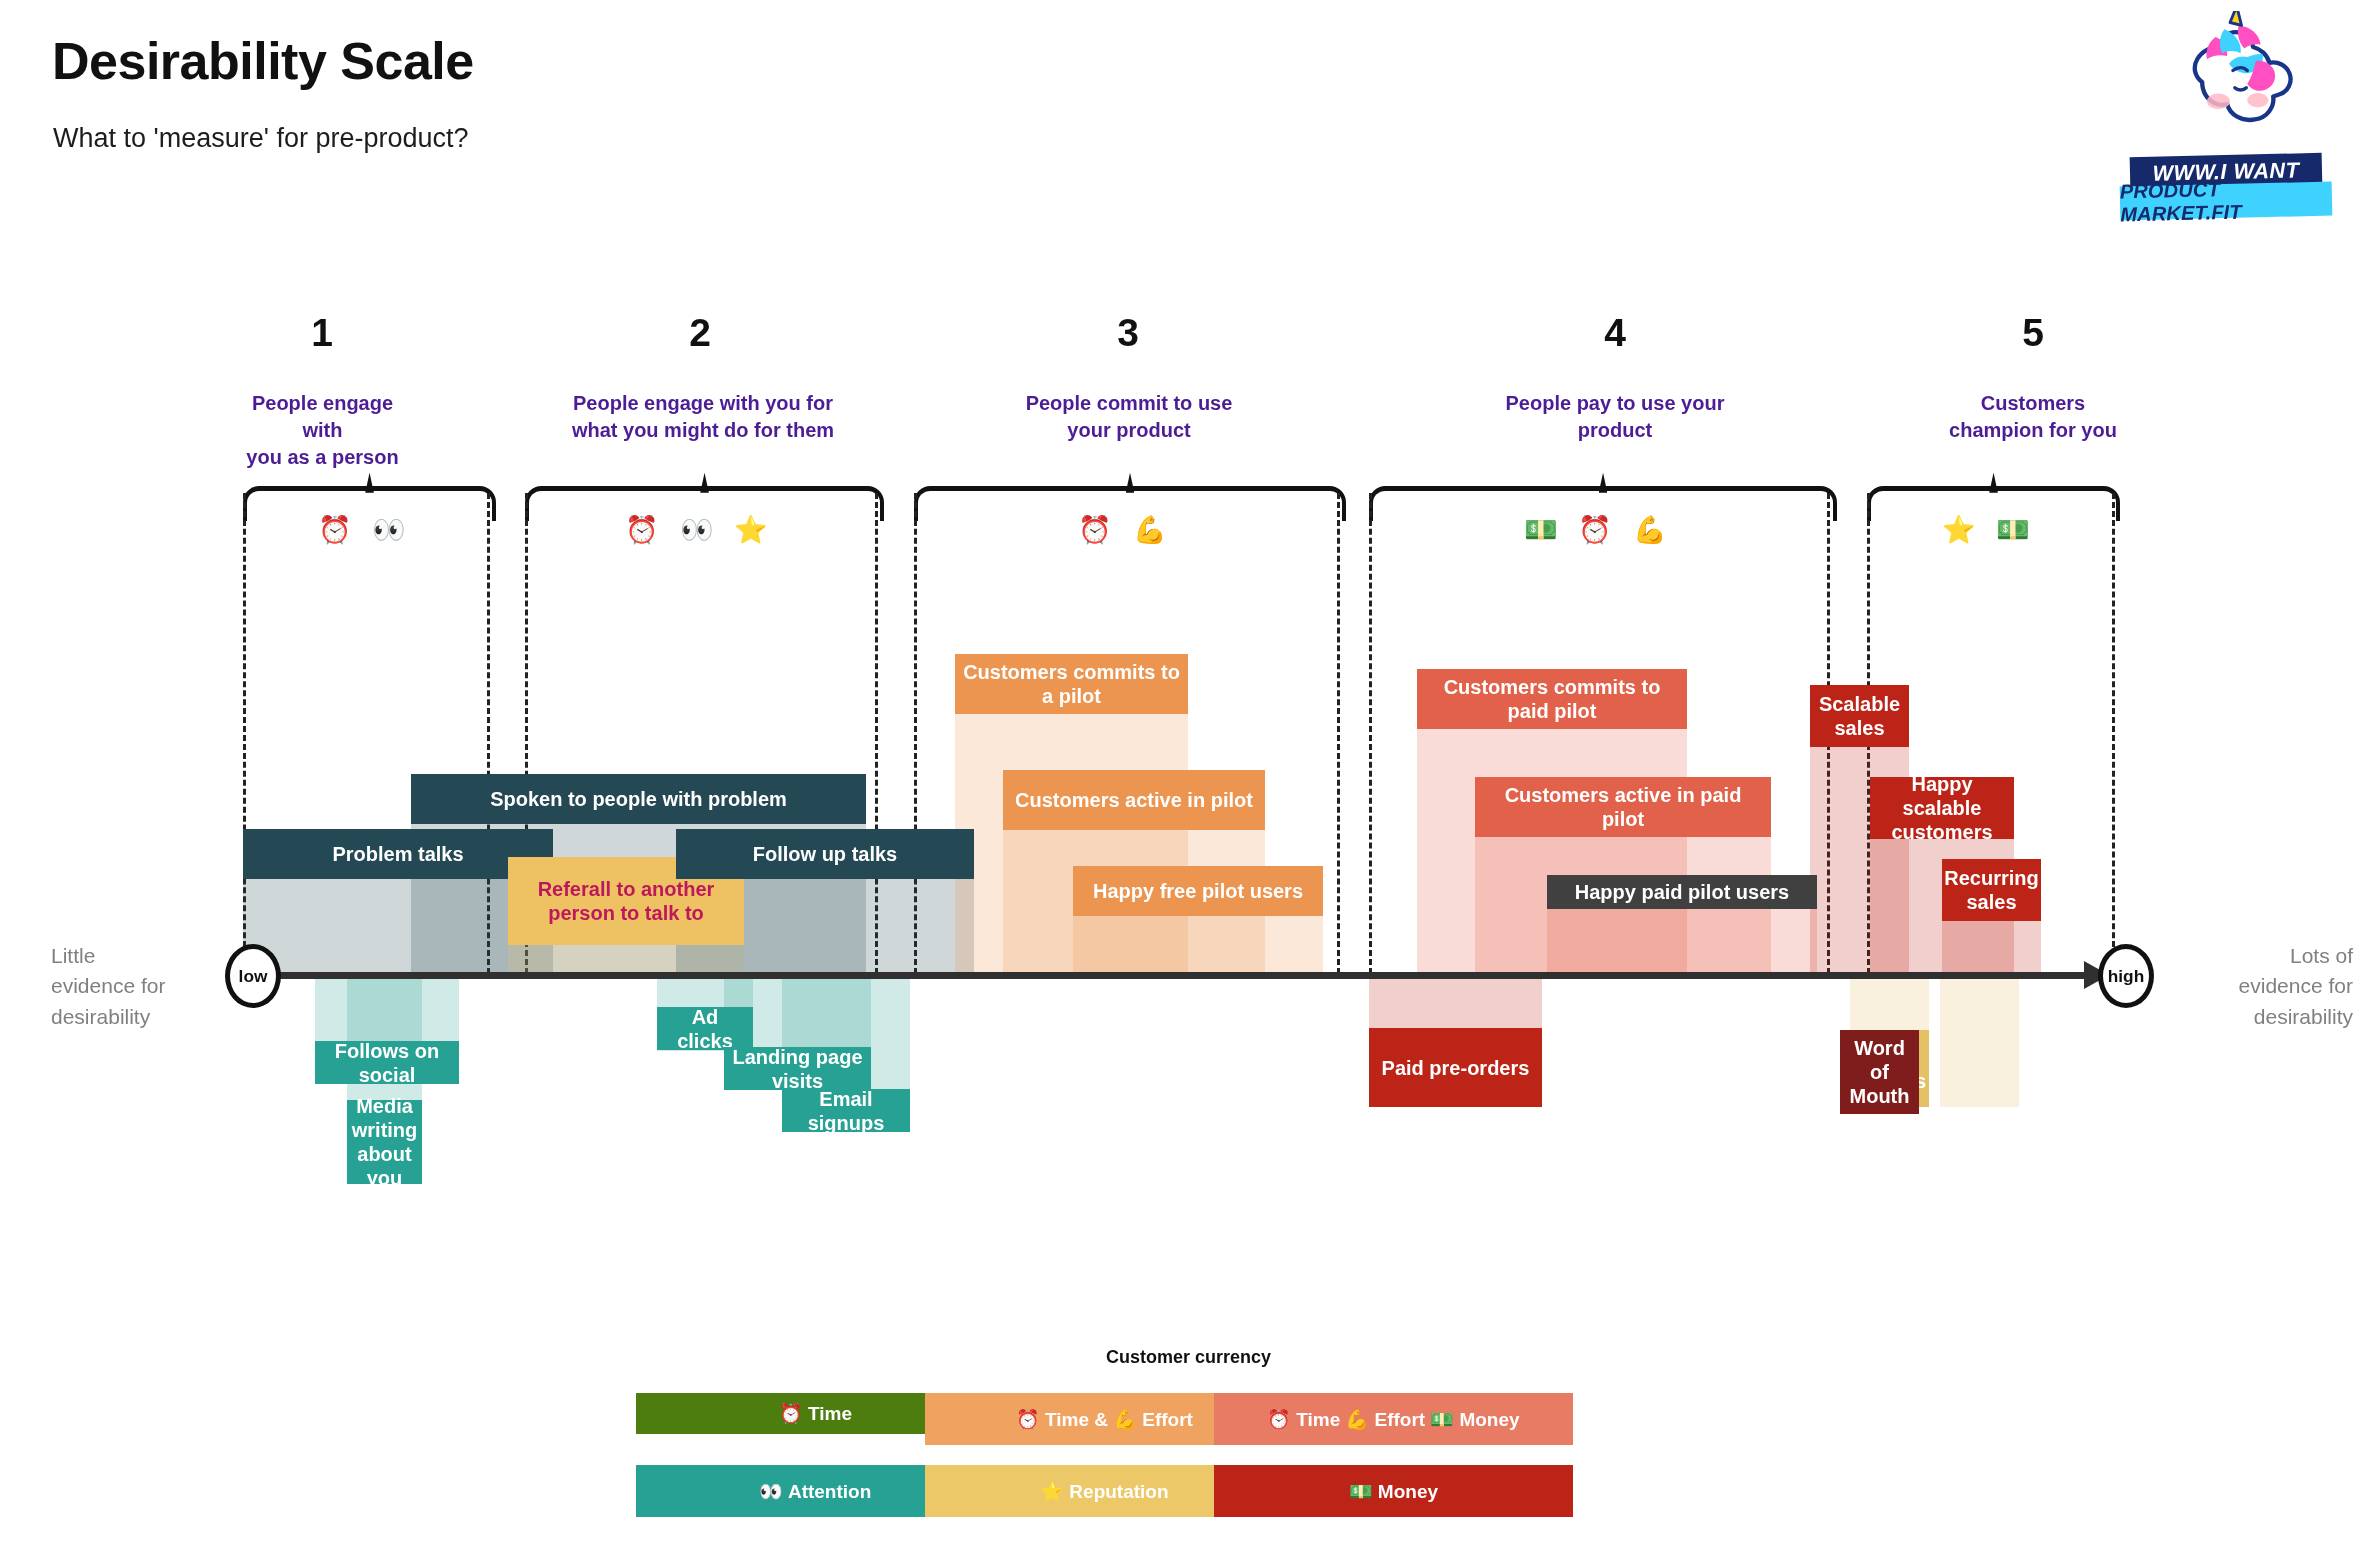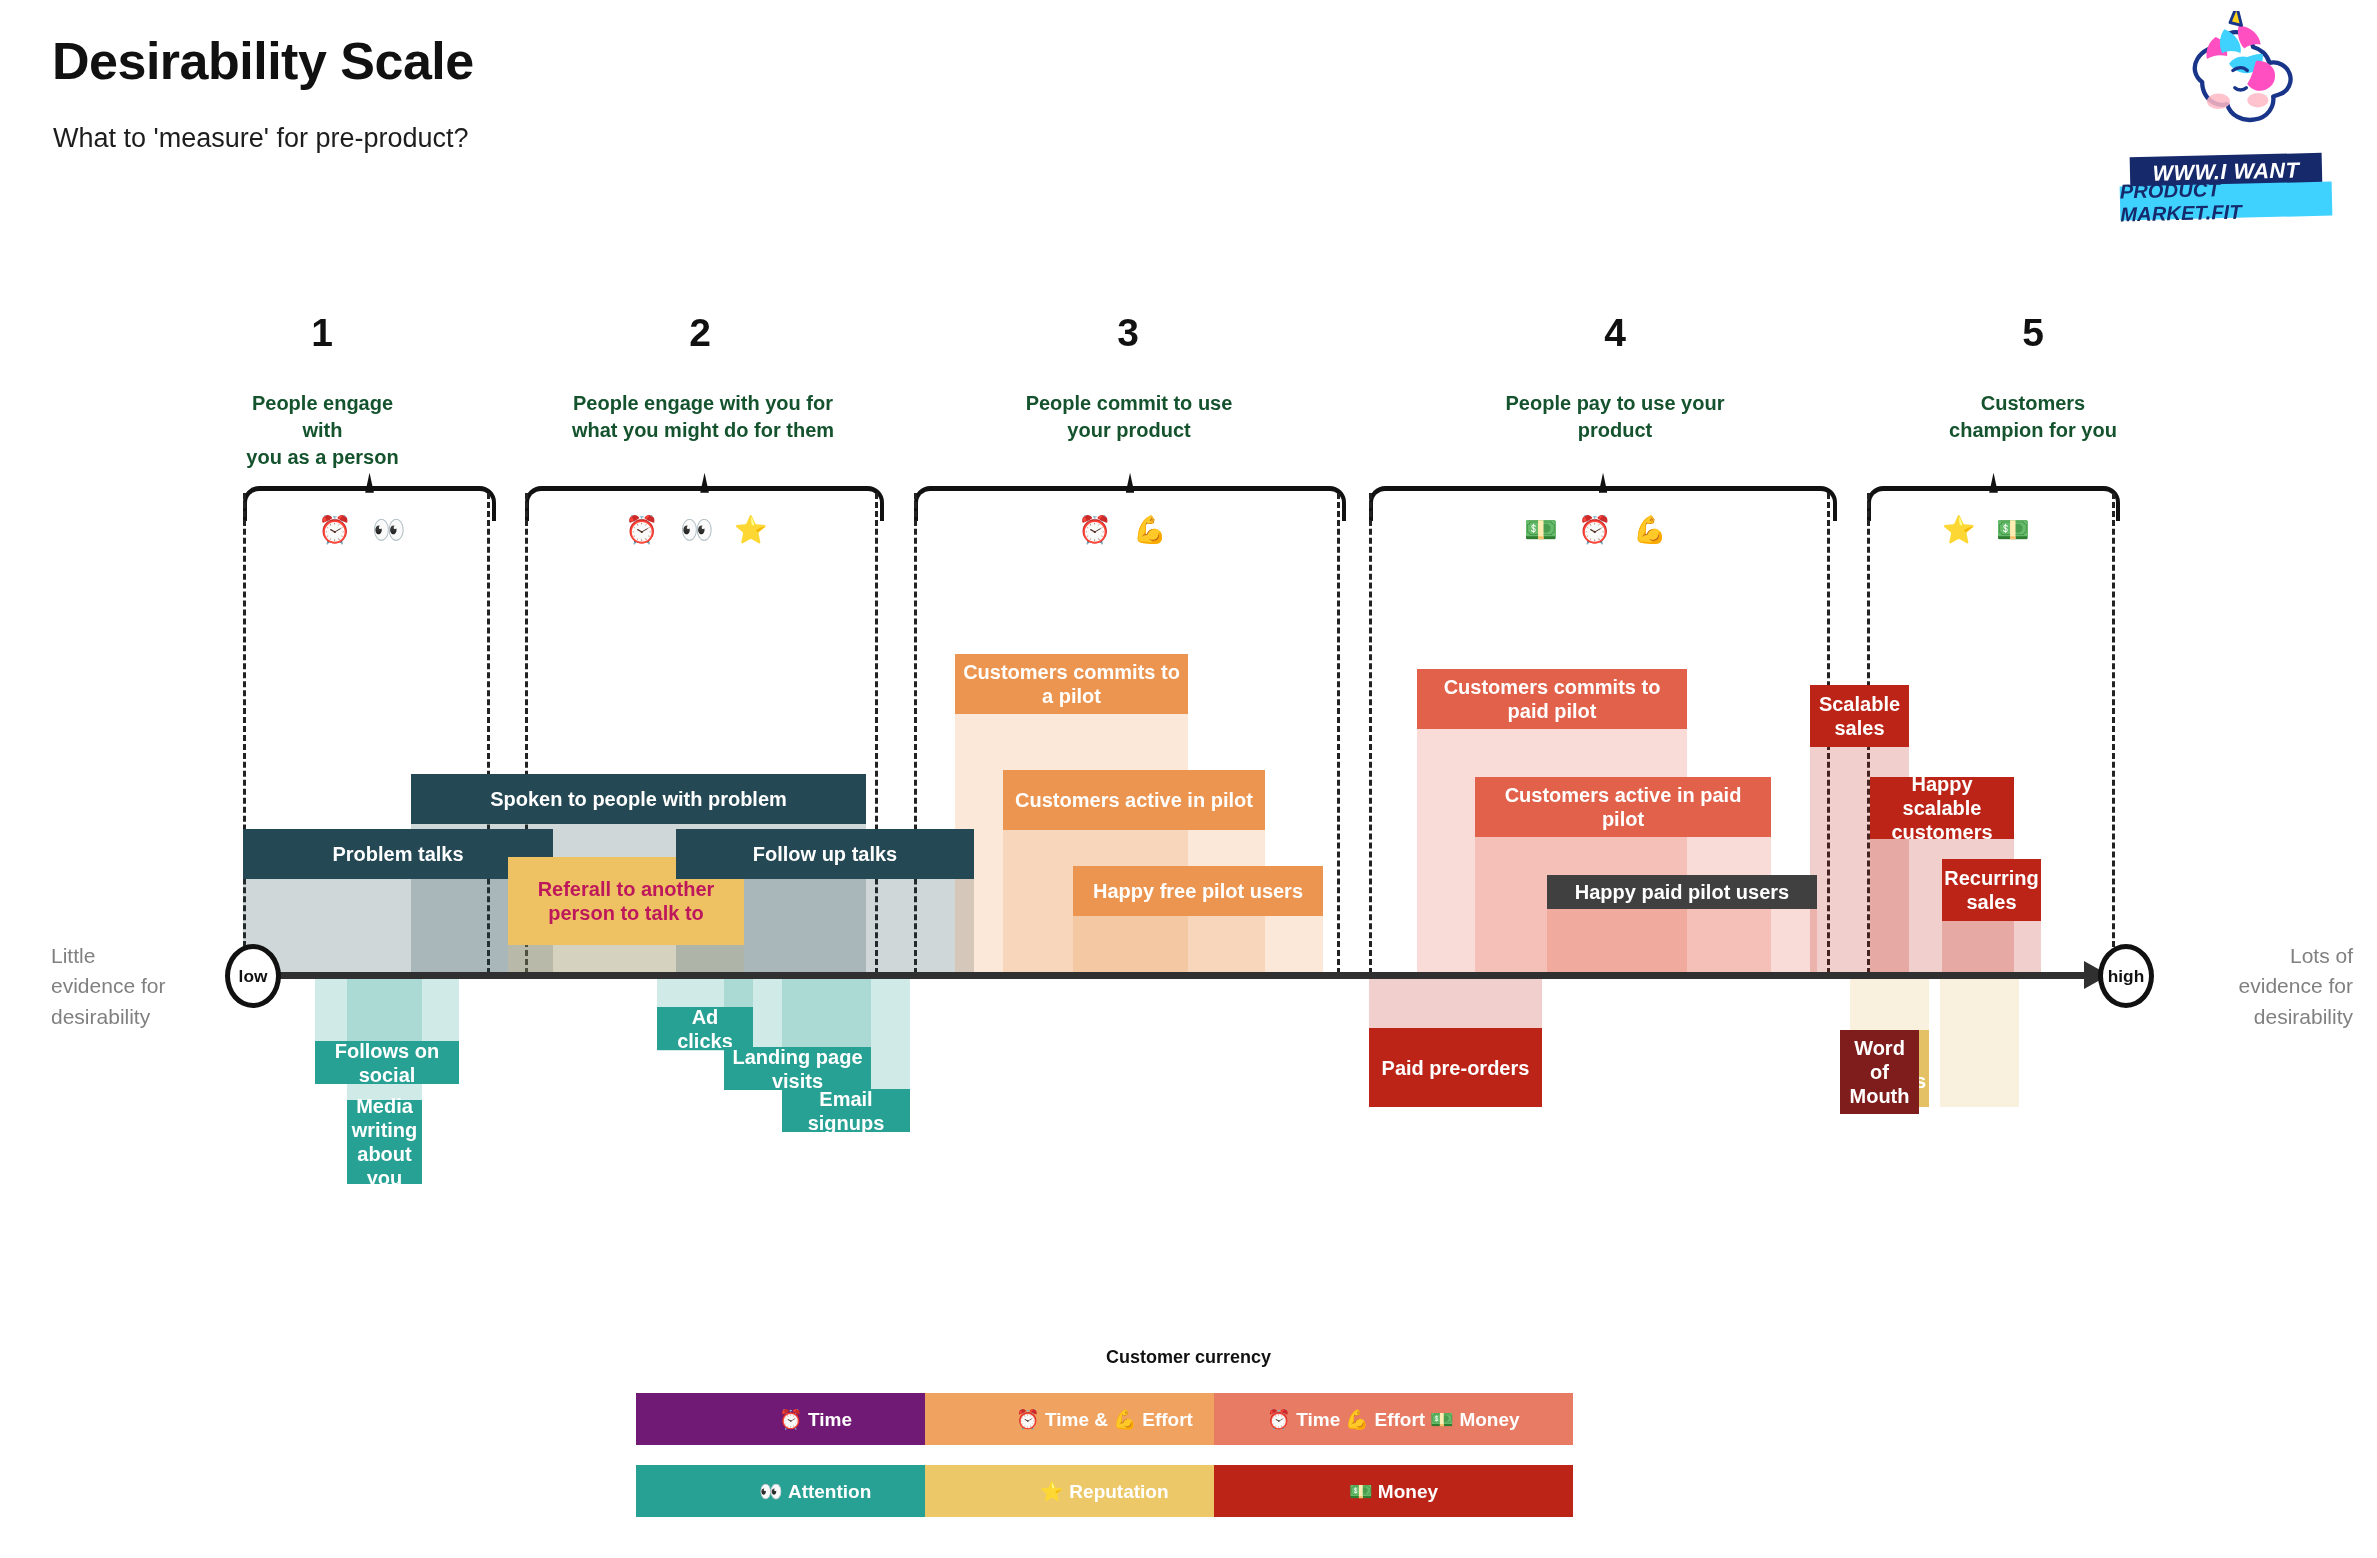--- a/index.html
+++ b/index.html
@@ -22,21 +22,21 @@
                     font-style:italic;}
   #logo .band2{position:absolute;left:0px;top:173px;width:212px;height:34px;
                background:#3fd2ff;display:flex;align-items:center;justify-content:center;
                transform:rotate(-1.3deg);}
   #logo .band2 span{color:#15296b;font-weight:bold;font-size:20px;letter-spacing:0.2px;
                     font-style:italic;}
 
   
   .colnum{position:absolute;font-size:39px;font-weight:bold;color:#111;text-align:center;
           line-height:1;}
-  .coltitle{position:absolute;font-size:20px;font-weight:bold;color:#14532d;text-align:center;
+  .coltitle{position:absolute;font-size:20px;font-weight:bold;color:#4c1d95;text-align:center;
             line-height:1.35;}
 
   
   .bracket{position:absolute;height:30px;border-top:5.3px solid #111;
            border-left:4.3px solid #111;border-right:4.3px solid #111;
            border-top-left-radius:16.4px;border-top-right-radius:16.4px;}
   .bracket .nub{position:absolute;left:50%;top:-18.3px;margin-left:-4.3px;width:8.7px;height:20px;
                 background:#111;clip-path:polygon(50% 0,100% 100%,0 100%);}
 
   
@@ -215,20 +215,20 @@
   <div>desirability</div>
 </div>
 <div class="axiscaption" style="left:2180px;top:941px;width:173px;text-align:right;">
   <div>Lots of</div>
   <div>evidence for</div>
   <div>desirability</div>
 </div>
 
 <div id="legendtitle" style="top:1347px;">Customer currency</div>
 <div id="legend-layer">
-    <div class="legitem" style="left: 636px; top: 1393px; width: 359px; height: 52px; background: #701a75;">⏰ Time</div>
+    <div class="legitem" style="left: 636px; top: 1393px; width: 359px; height: 41px; background: #4d7c0f;">⏰ Time</div>
     <div class="legitem" style="left: 925px; top: 1393px; width: 359px; height: 52px; background: rgb(240, 162, 96);">⏰ Time &amp; 💪 Effort</div>
     <div class="legitem" style="left: 1214px; top: 1393px; width: 359px; height: 52px; background: rgb(232, 123, 99);">⏰ Time 💪 Effort 💵 Money</div>
     <div class="legitem" style="left: 636px; top: 1465px; width: 359px; height: 52px; background: rgb(39, 161, 147);">👀 Attention</div>
     <div class="legitem" style="left: 925px; top: 1465px; width: 359px; height: 52px; background: rgb(237, 200, 105);">⭐ Reputation</div>
     <div class="legitem" style="left: 1214px; top: 1465px; width: 359px; height: 52px; background: rgb(189, 36, 24);">💵 Money</div>
   </div>
 
 
 </body></html>

